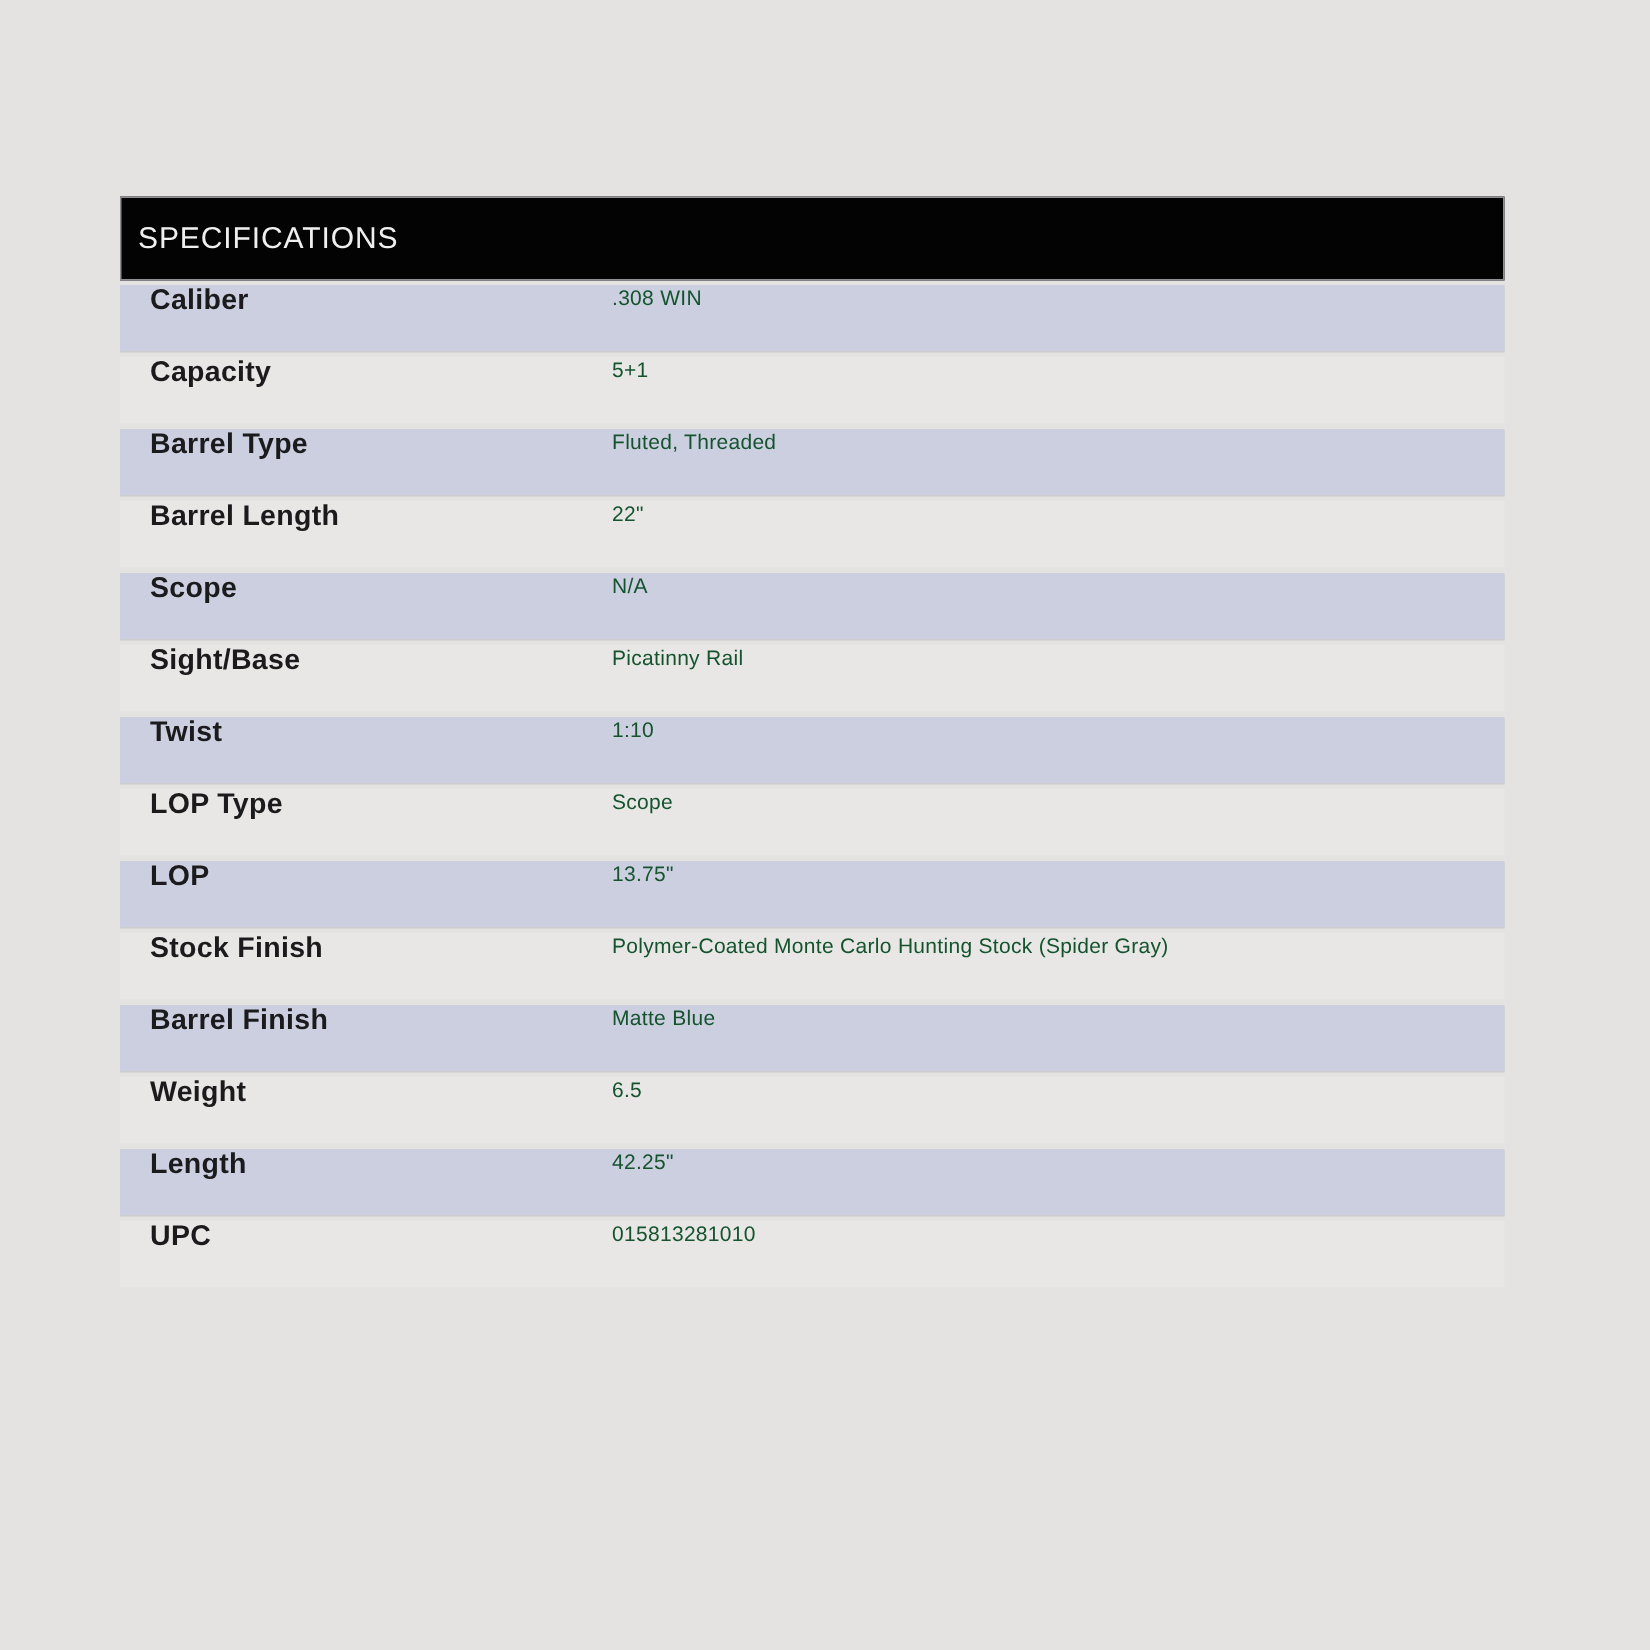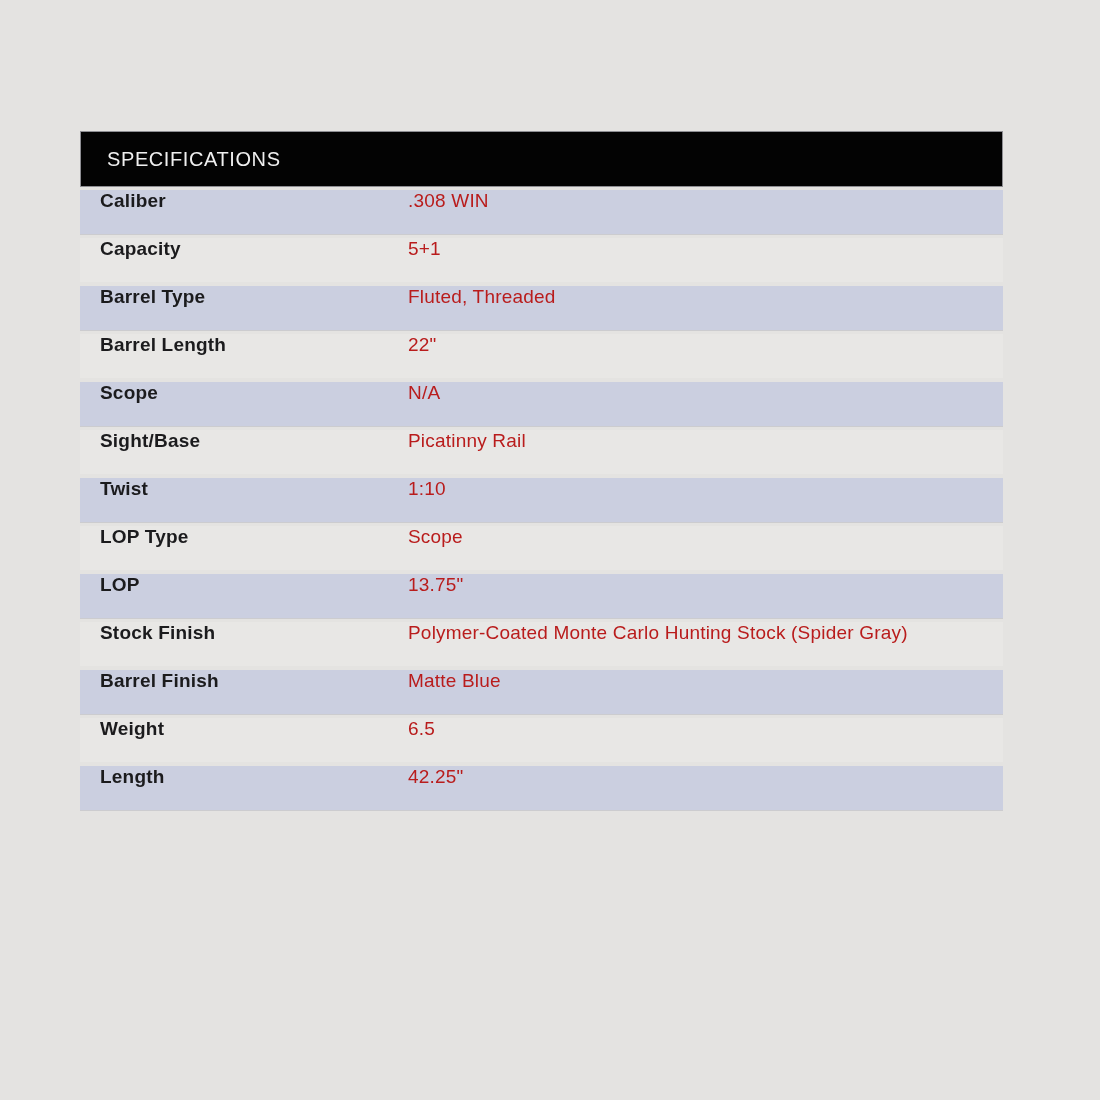--- a/index.html
+++ b/index.html
@@ -23,21 +23,21 @@
   .spec-header {
     box-sizing: border-box;
     height: 56px;
     background: #030303;
     border: 1px solid #8e8e93;
     color: #efefef;
     font-size: 20px;
     letter-spacing: 0.6px;
     display: flex;
     align-items: center;
-    padding-left: 26px;
+    padding-left: 11px;
   }
   .spec-rows {
     margin-top: 0;
   }
   .spec-row {
     box-sizing: border-box;
     height: 44px;
     margin-top: 4px;
     display: flex;
     align-items: flex-start;
@@ -56,22 +56,22 @@
     box-sizing: border-box;
     flex: 0 0 328px;
     padding-left: 20px;
     font-size: 19px;
     font-weight: bold;
     color: #1b1b1d;
     letter-spacing: 0.2px;
   }
   .spec-value {
     flex: 1 1 auto;
-    font-size: 19px;
-    color: #b91c1c;
+    font-size: 14px;
+    color: #14532d;
     letter-spacing: 0.2px;
     white-space: nowrap;
   }
 </style>
 </head>
 <body>
 
 <div class="spec-table">
   <div class="spec-header">
     <span>SPECIFICATIONS</span>
@@ -122,14 +122,18 @@
       <div class="spec-value">Matte Blue</div>
     </div>
     <div class="spec-row">
       <div class="spec-label">Weight</div>
       <div class="spec-value">6.5</div>
     </div>
     <div class="spec-row">
       <div class="spec-label">Length</div>
       <div class="spec-value">42.25"</div>
     </div>
+    <div class="spec-row">
+      <div class="spec-label">UPC</div>
+      <div class="spec-value">015813281010</div>
+    </div>
   </div>
 </div>
 
 </body></html>

